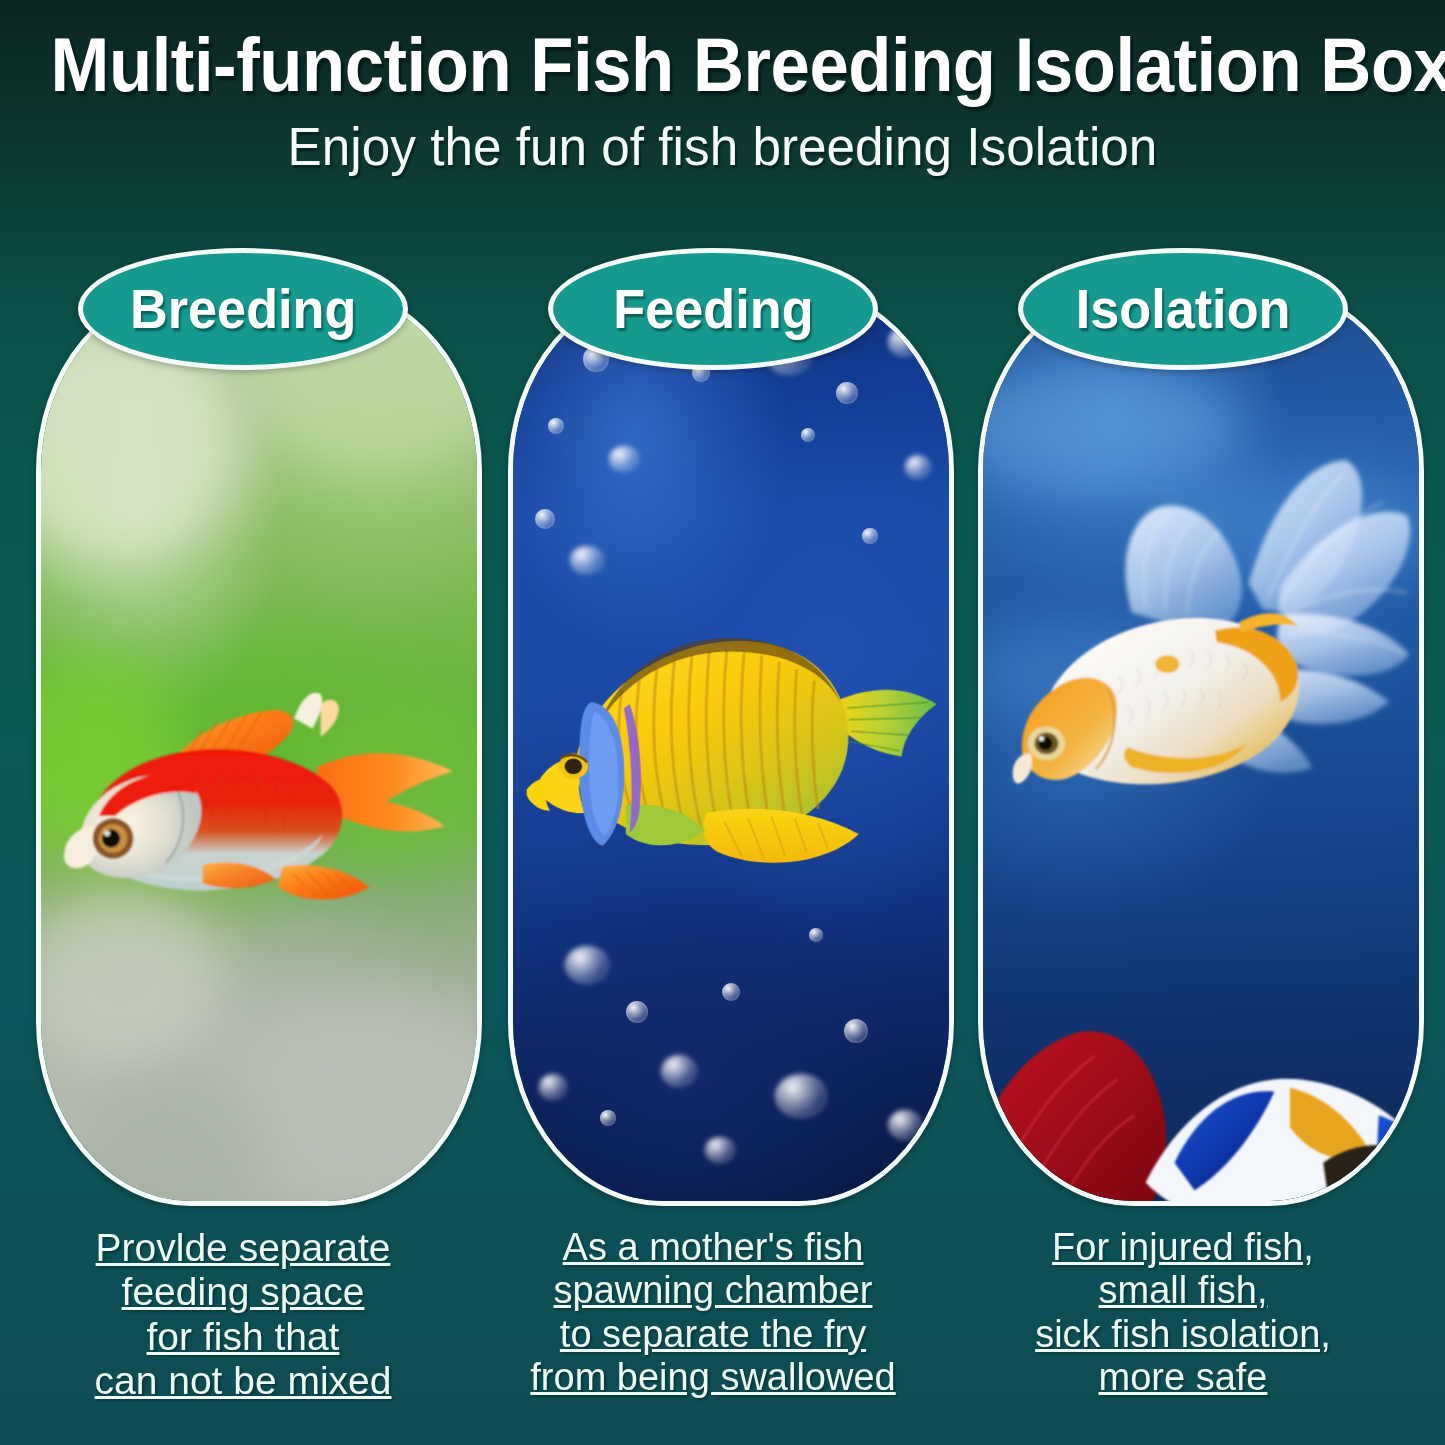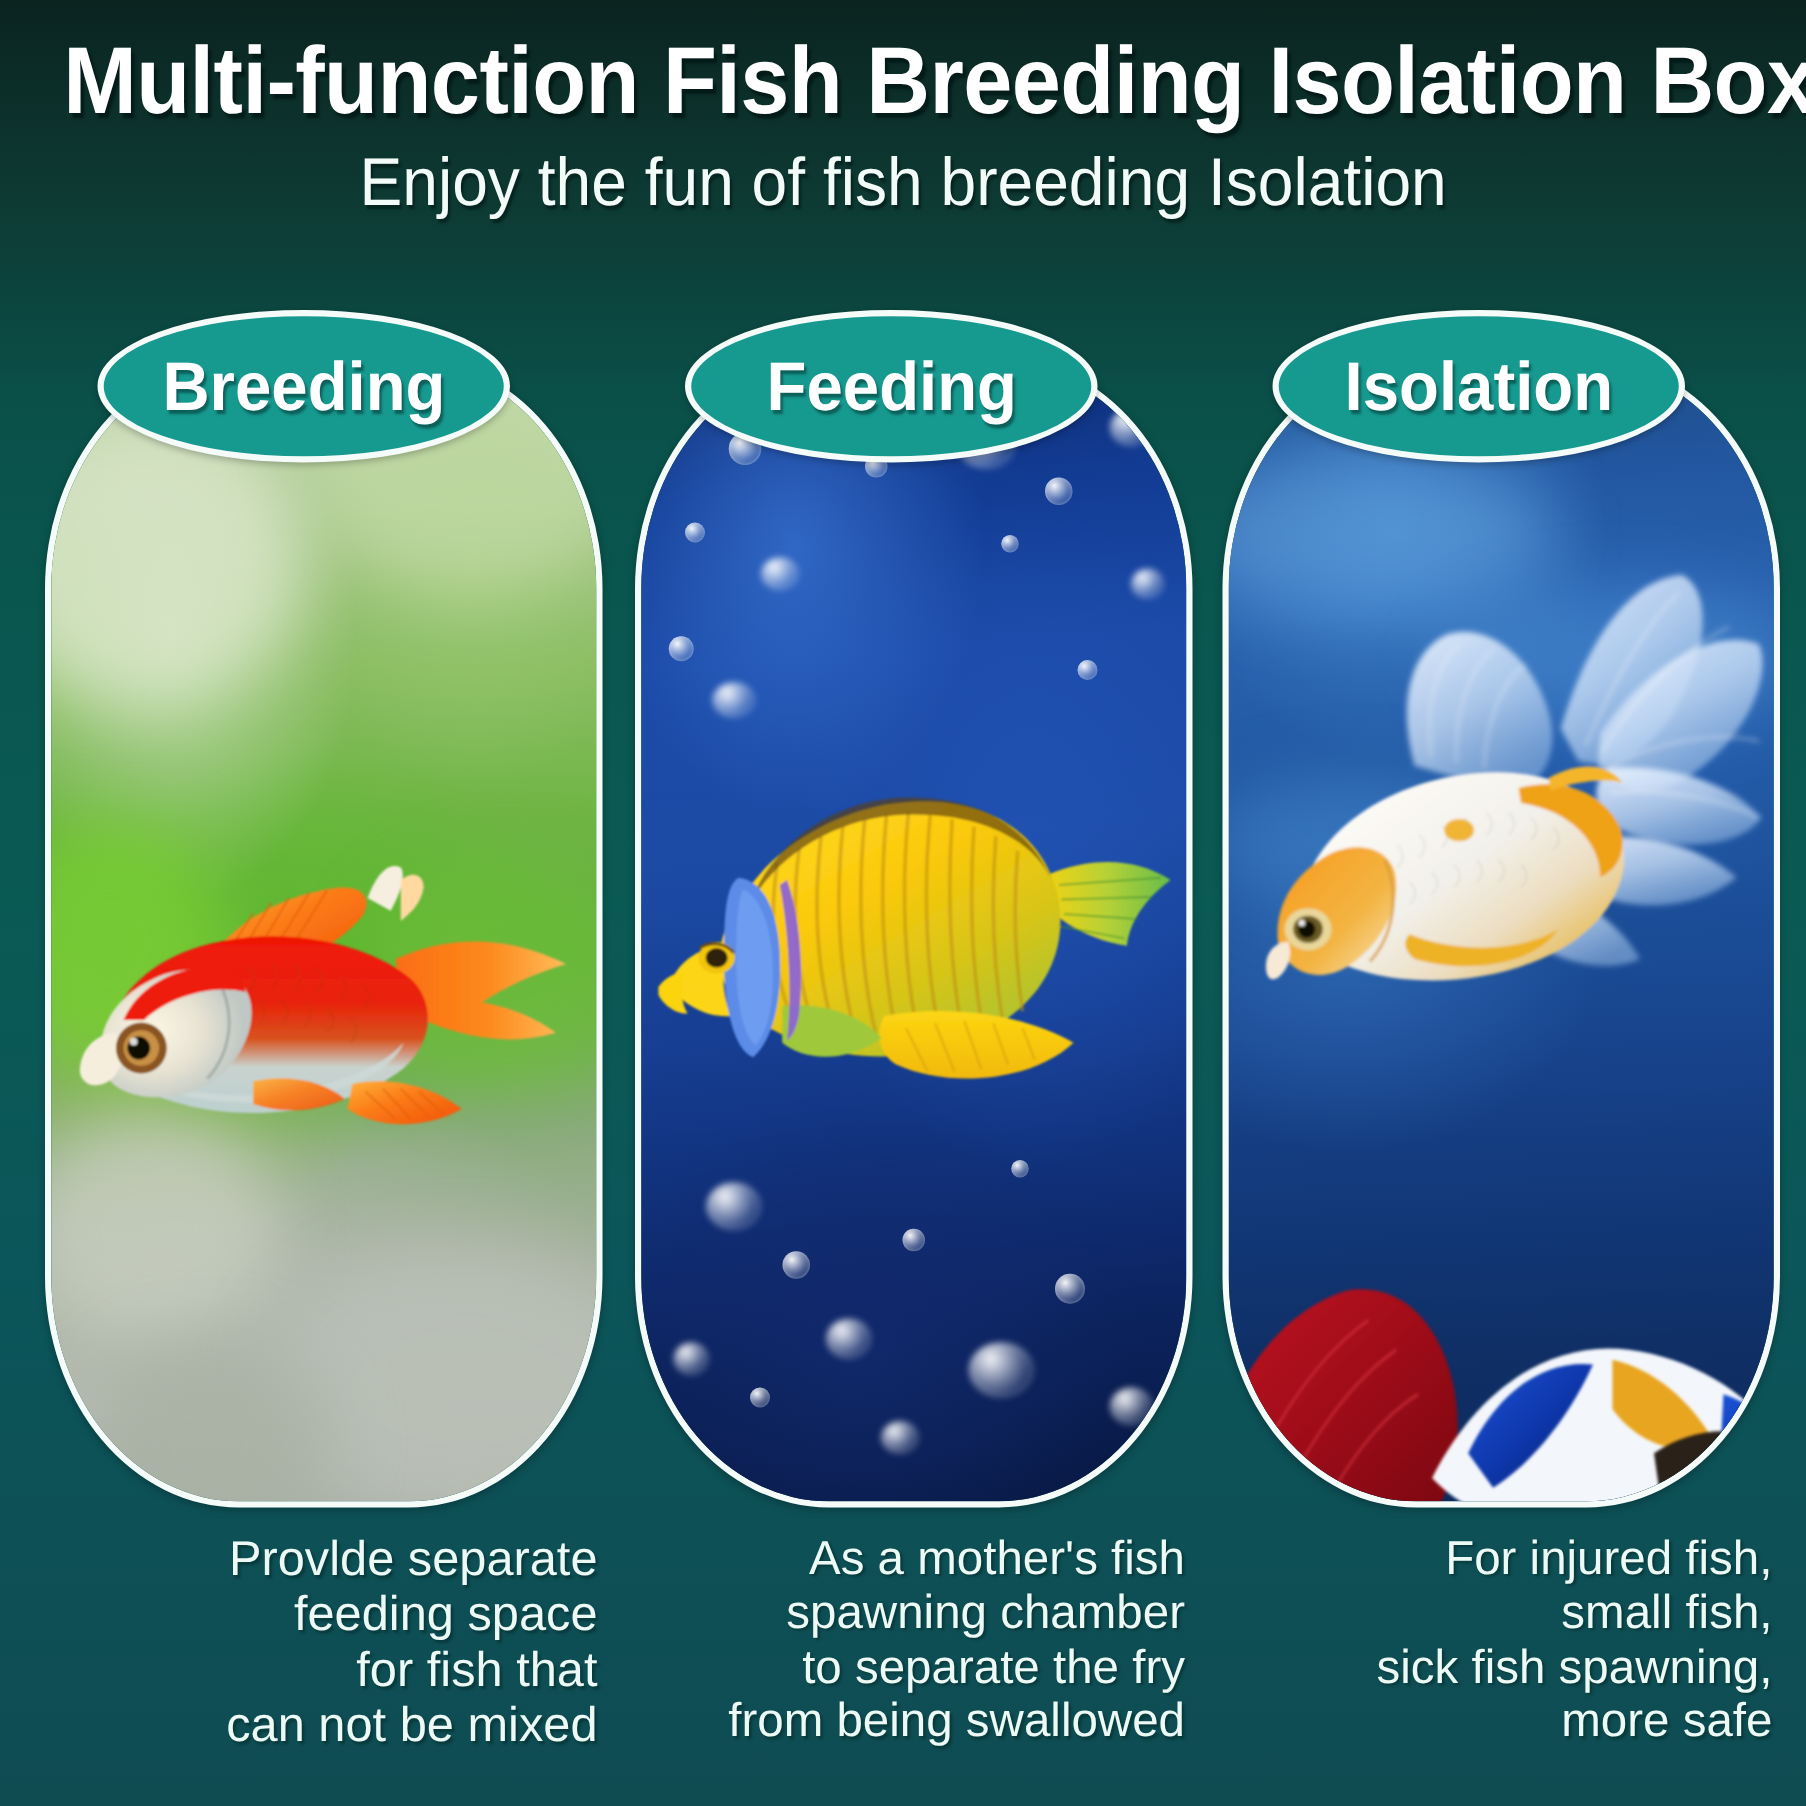--- a/index.html
+++ b/index.html
@@ -195,27 +195,28 @@
     white-space: nowrap;
     line-height: 1;
   }
 
   
   .caption {
     position: absolute;
     left: 0;
     top: 978px;
     width: 470px;
-    text-align: right;
+    text-align: center;
     font-family: "Liberation Sans", sans-serif;
     font-size: 39px;
     line-height: 1.14;
     color: #ecf9f4;
     text-shadow: 2px 2px 2px rgba(3, 40, 38, 0.55);
     white-space: pre-line;
+    text-decoration: underline;
   }
   .col-2 .caption { font-size: 38px; }
   .col-3 .caption { font-size: 38px; }
 </style>
 </head>
 <body>
 
 <div id="page">
 
   <div class="header">
@@ -610,18 +611,18 @@
           </svg>
         </div>
       </div>
 
       <div class="badge">
         <span class="badge-label">Isolation</span>
       </div>
 
       <div class="caption">For injured fish,
 small fish,
-sick fish spawning,
+sick fish isolation,
 more safe</div>
     </div>
 
   </div>
 </div>
 
 </body></html>

